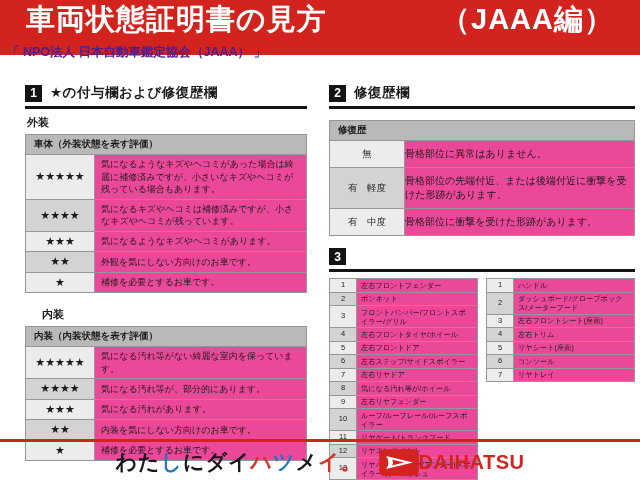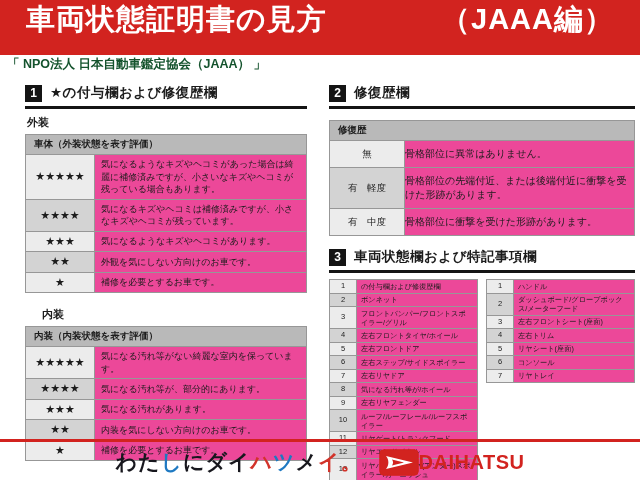--- a/index.html
+++ b/index.html
@@ -7,21 +7,21 @@
     width:640px;height:480px;position:relative;overflow:hidden;background:#ffffff;
     font-family:"Liberation Sans","DejaVu Sans",sans-serif;color:#1c1c1c;
     -webkit-font-smoothing:antialiased;
   }
   .header{
     position:absolute;top:0;left:0;width:640px;height:55px;background:#d2231f;
     display:flex;align-items:flex-start;justify-content:space-between;
     padding:0 26px;box-sizing:border-box;
   }
   .header .title,.header .edition{color:#fff;font-weight:900;font-size:29px;letter-spacing:1px;white-space:nowrap;}
-  .subtitle{position:absolute;top:56px;left:7px;font-size:12.5px;font-weight:bold;color:#14532d;}
+  .subtitle{position:absolute;top:44px;left:7px;font-size:12.5px;font-weight:bold;color:#4c1d95;}
 
   .col-left{position:absolute;left:25px;top:84px;width:282px;}
   .col-right{position:absolute;left:329px;top:84px;width:306px;}
 
   .sec-head{display:flex;align-items:center;gap:8px;border-bottom:3px solid #141414;padding-bottom:4px;}
   .sec-num{width:17px;height:17px;background:#141414;color:#fff;font-weight:bold;font-size:12px;
     display:flex;align-items:center;justify-content:center;flex:0 0 auto;}
   .sec-title{font-weight:900;font-size:13.5px;letter-spacing:.5px;white-space:nowrap;}
 
   .sub-label{font-weight:900;font-size:11px;margin:6px 0 4px 2px;}
@@ -177,30 +177,29 @@
           <td class="grade key">有　中度</td>
           <td class="desc">骨格部位に衝撃を受けた形跡があります。</td>
         </tr>
 
 
     </tbody>
   </table>
 
   <div class="sec-head sec3">
     <div class="sec-num">3</div>
-    <div class="sec-title">車両状態欄および特記事項欄</div>
   </div>
 
   <div class="parts-wrap">
     <table class="parts">
       <tbody>
 
           <tr>
             <td class="no key">1</td>
-            <td class="pname">の付与欄および修復歴欄</td>
+            <td class="pname">左右フロントフェンダー</td>
           </tr>
 
           <tr>
             <td class="no key">2</td>
             <td class="pname">ボンネット</td>
           </tr>
 
           <tr>
             <td class="no key">3</td>
             <td class="pname">フロントバンパー/フロントスポイラー/グリル</td>

